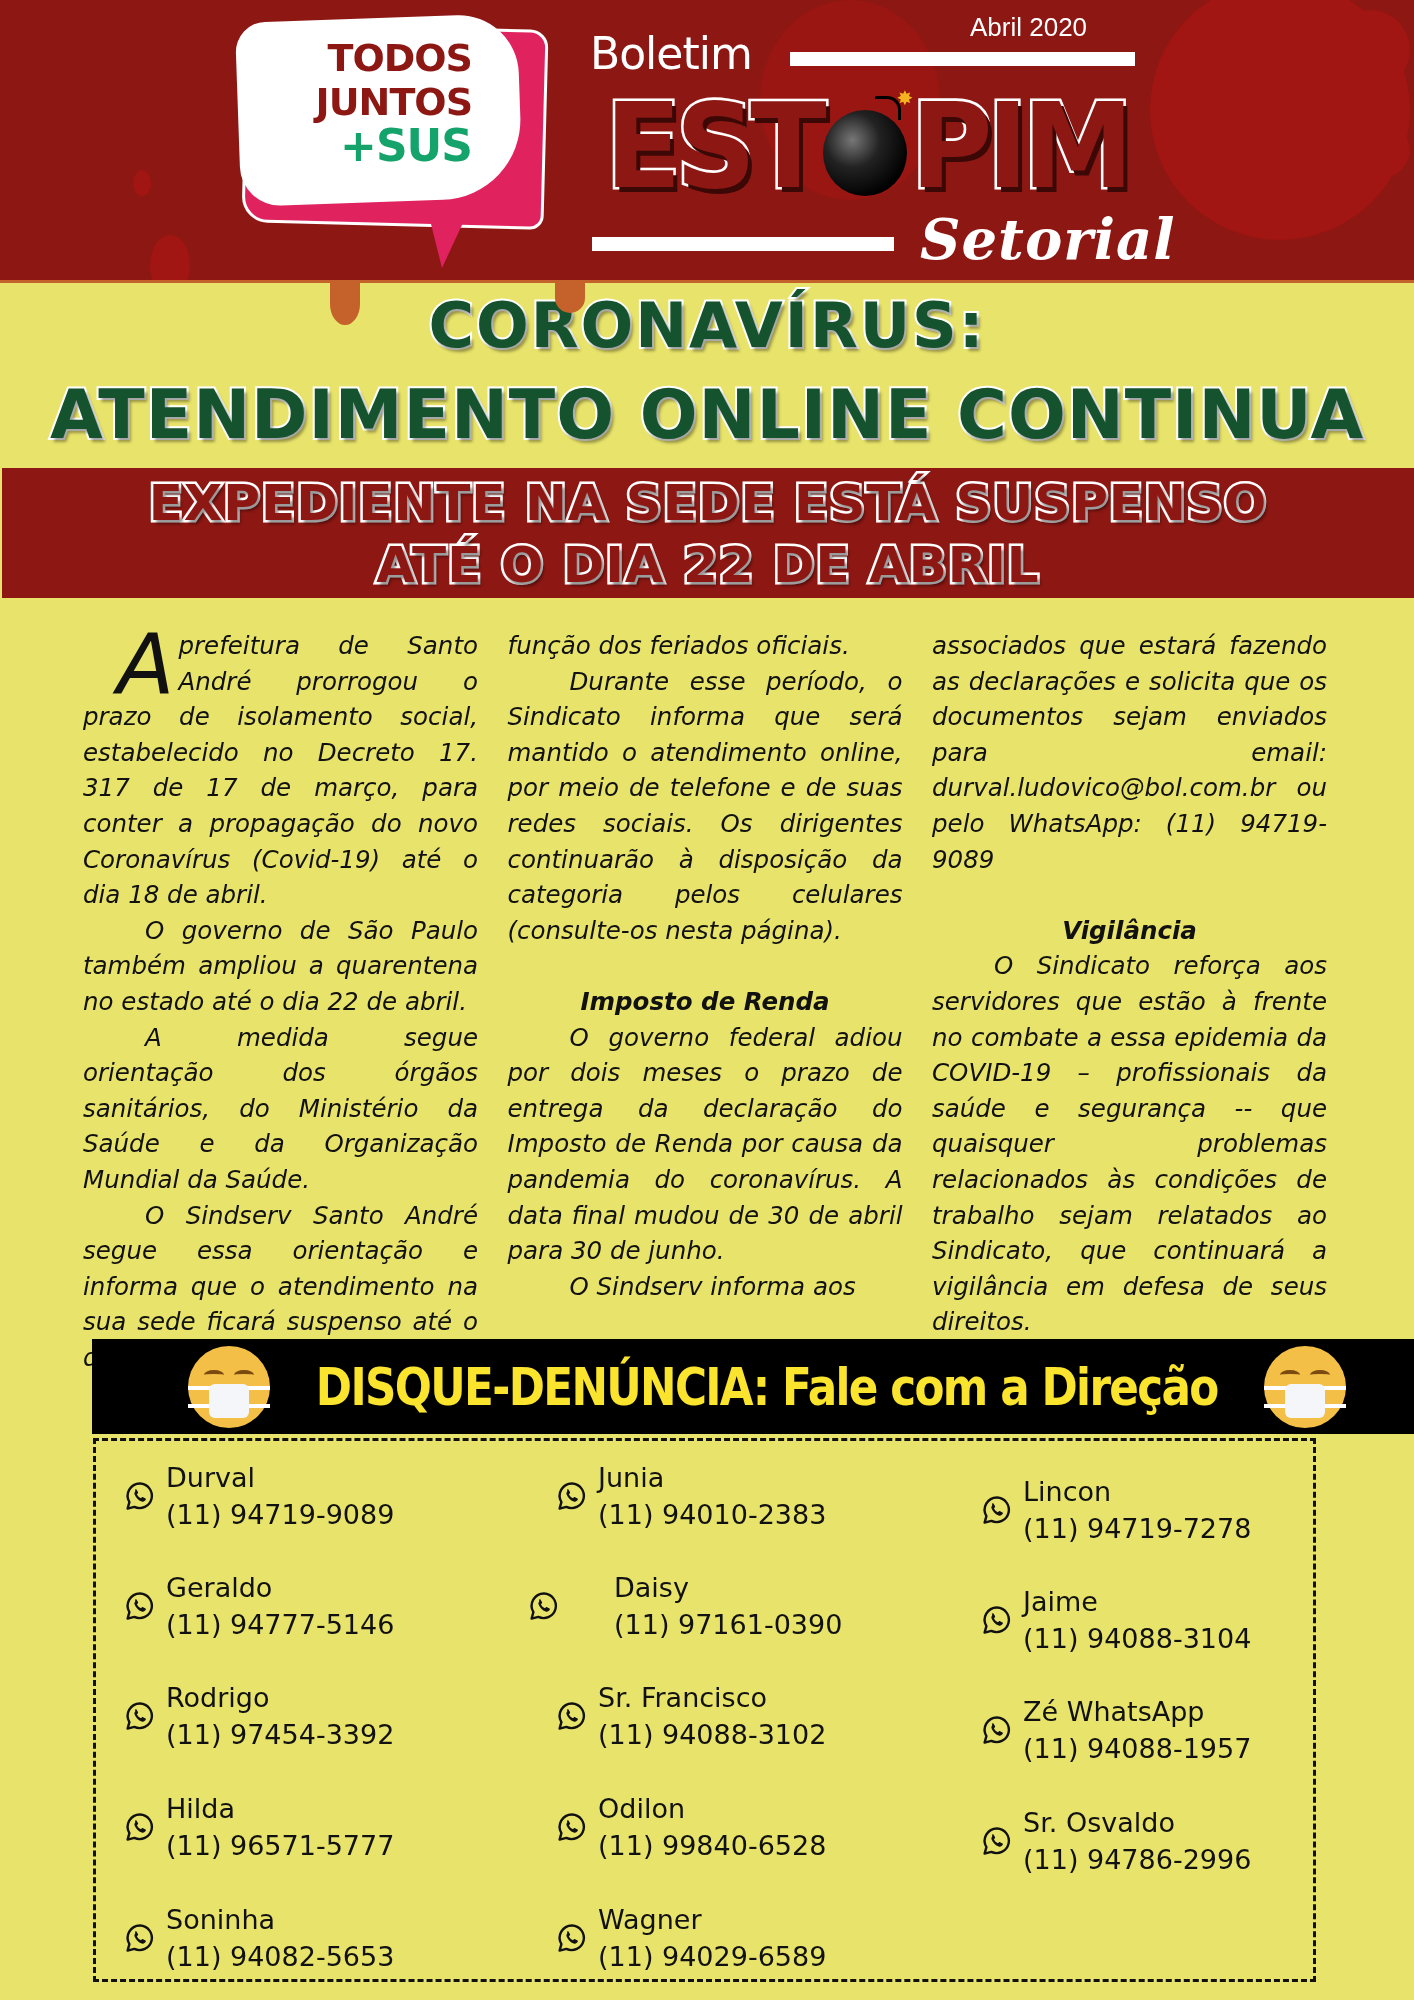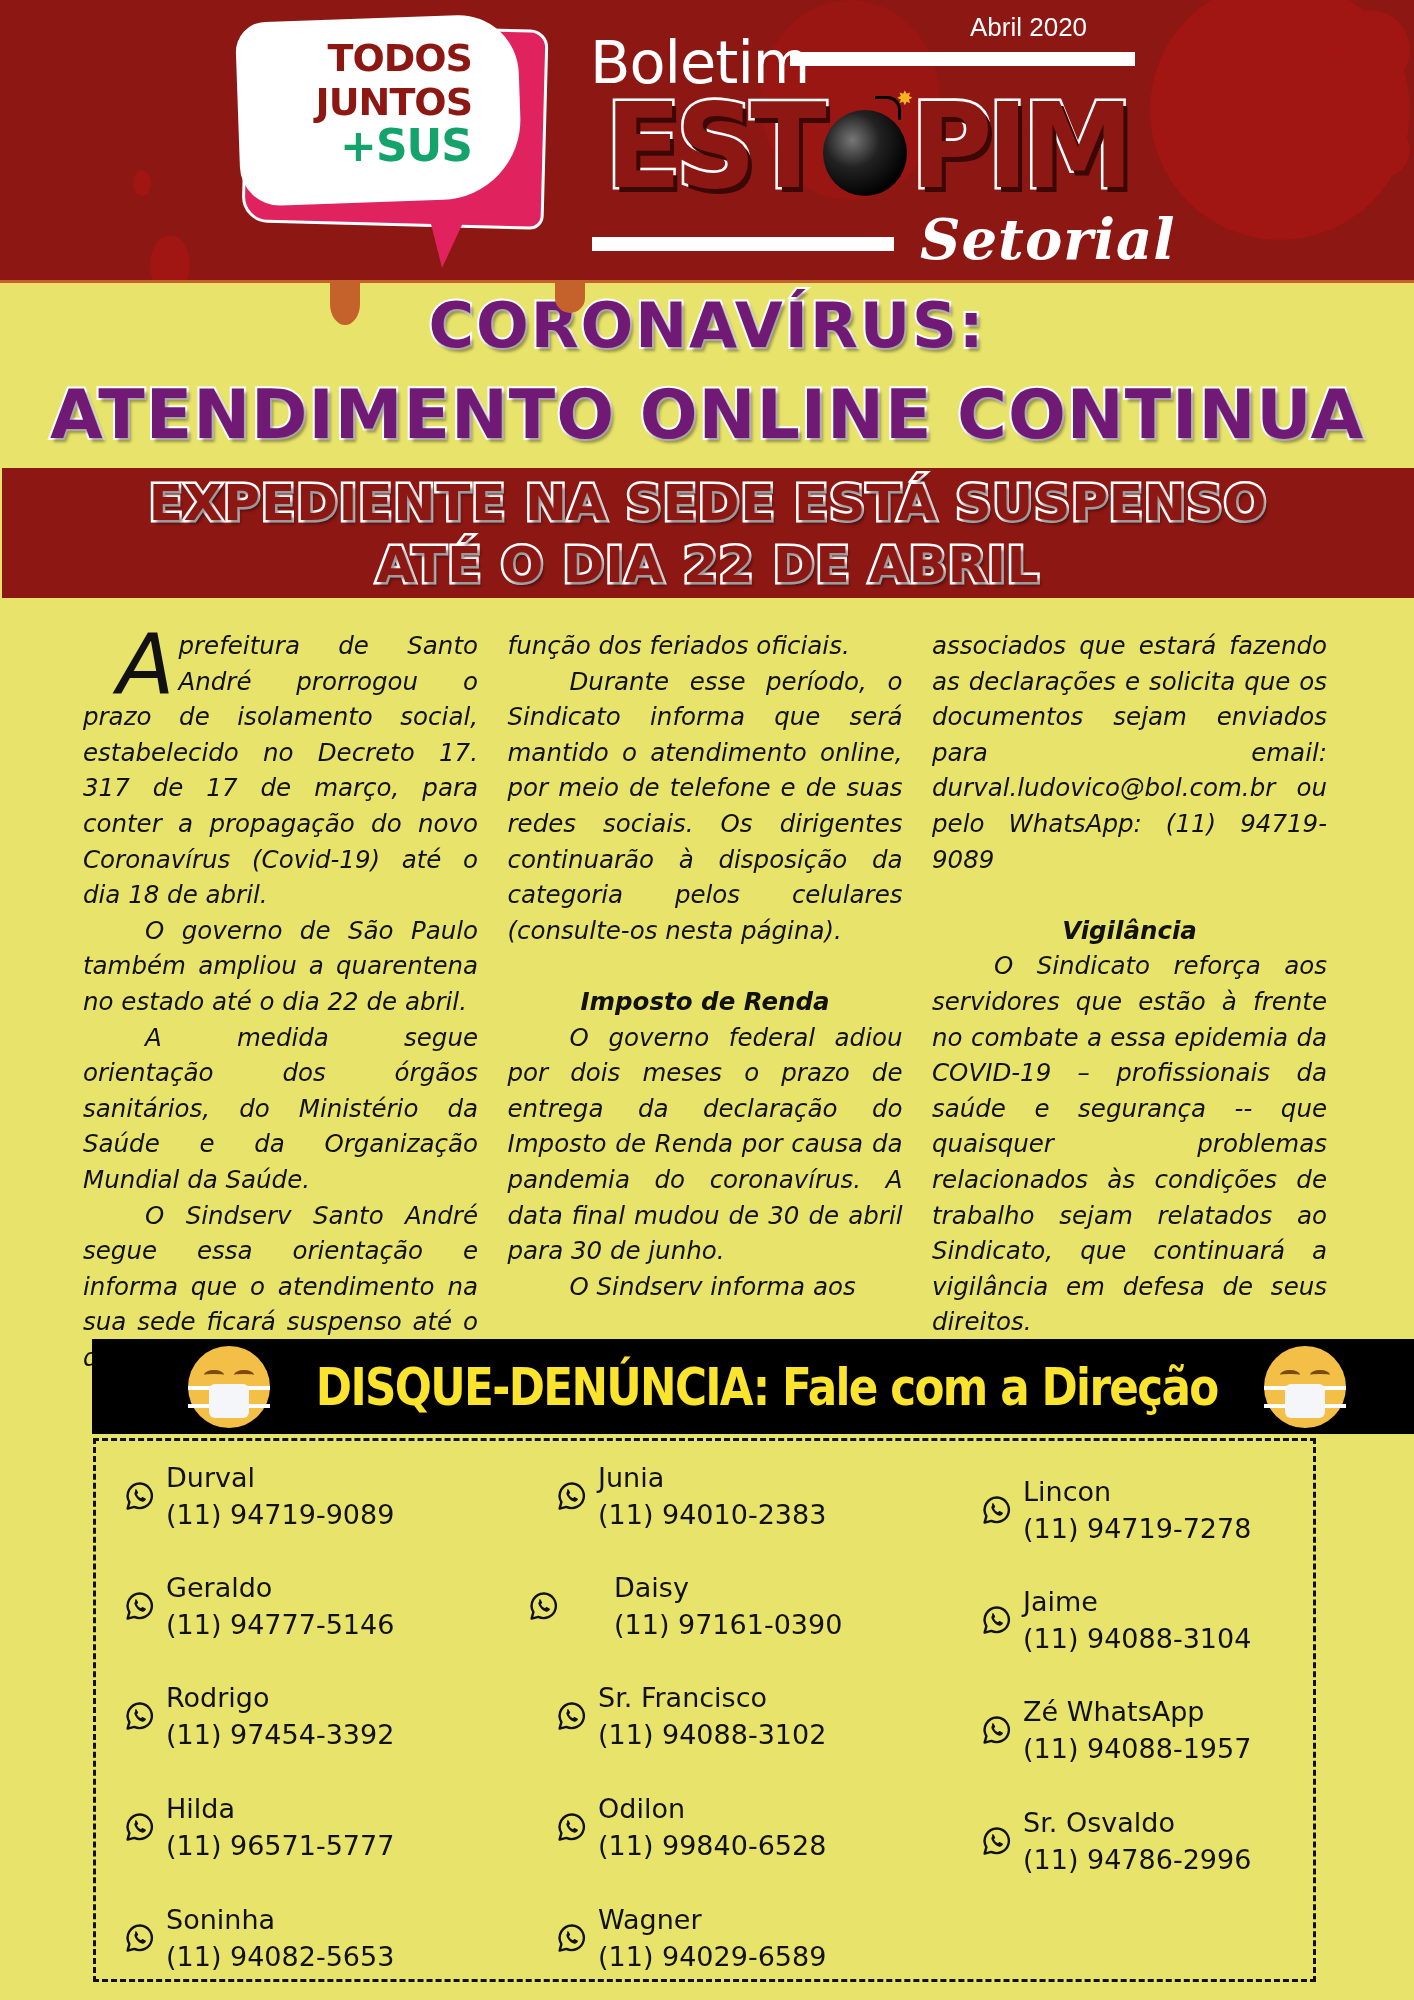--- a/index.html
+++ b/index.html
@@ -12,36 +12,36 @@
   .header-bottom-line { position: absolute; left: 0; top: 280px; width: 1414px; height: 3px; background: #c5612b; }
 
   .bubble-wrap { position: absolute; left: 232px; top: 14px; width: 320px; height: 252px; }
   .bubble-pink { position: absolute; left: 12px; top: 12px; width: 302px; height: 200px; background: #e0225f; border: 3px solid #fff; border-radius: 38px 18px 14px 26px; transform: rotate(1.5deg); }
   .bubble-tail { position: absolute; left: 196px; top: 198px; width: 0; height: 0; border-left: 14px solid transparent; border-right: 26px solid transparent; border-top: 56px solid #e0225f; }
   .bubble-white { position: absolute; left: 6px; top: 4px; width: 282px; height: 184px; background: #fff; border-radius: 30px 60px 80px 40px; transform: rotate(-2deg); }
   .bubble-text { position: absolute; left: 30px; top: 22px; width: 210px; text-align: right; font-family: "DejaVu Sans", sans-serif; font-weight: bold; line-height: 44px; }
   .bubble-line { display: block; font-size: 38px; color: #8d1713; letter-spacing: -1px; }
   .bubble-line.green { color: #14a36a; font-size: 44px; }
 
-  .boletim { position: absolute; left: 590px; top: 28px; font-family: "DejaVu Sans", sans-serif; font-size: 59px; color: #fff; letter-spacing: -1px; }
+  .boletim { position: absolute; left: 590px; top: 28px; font-family: "DejaVu Sans", sans-serif; font-size: 44px; color: #fff; letter-spacing: -1px; }
   .date { position: absolute; left: 970px; top: 12px; font-family: "Liberation Sans", sans-serif; font-size: 26px; color: #fff; }
   .bar-top { position: absolute; left: 790px; top: 52px; width: 345px; height: 14px; background: #fff; }
   .bar-bottom { position: absolute; left: 592px; top: 237px; width: 302px; height: 14px; background: #fff; }
   .estopim { position: absolute; left: 605px; top: 86px; height: 120px; display: flex; align-items: center; }
   .estopim-letters { font-family: "DejaVu Sans", sans-serif; font-weight: bold; font-size: 112px; color: #8d1713; letter-spacing: -6px; -webkit-text-stroke: 5px #fff; paint-order: stroke fill; line-height: 1; text-shadow: 4px 5px 0 #3b0806; transform: scaleY(1.05); }
   .bomb { width: 86px; height: 100px; position: relative; margin: 0 2px; }
   .bomb-ball { position: absolute; left: 0; top: 14px; width: 84px; height: 86px; border-radius: 50%; background: radial-gradient(circle at 35% 35%, #777 0%, #222 35%, #000 75%); }
   .bomb-fuse { position: absolute; left: 52px; top: 0; width: 26px; height: 24px; border-top: 3px solid #000; border-right: 3px solid #000; border-radius: 0 14px 0 0; }
   .bomb-spark { position: absolute; left: 74px; top: -10px; color: #f3b41f; font-size: 20px; }
   .setorial { position: absolute; left: 920px; top: 206px; font-family: "DejaVu Serif", serif; font-style: italic; font-weight: bold; font-size: 56px; color: #fff; letter-spacing: 1px; }
 
   
   .headline { position: absolute; left: 0; top: 283px; width: 1414px; height: 185px; text-align: center; }
   .drip { position: absolute; width: 30px; height: 42px; border-radius: 0 0 50% 50%; background: #c5612b; top: 0; }
-  .headline-line { display: block; font-family: "DejaVu Sans", sans-serif; font-weight: bold; color: #701a75; -webkit-text-stroke: 4px #fff; paint-order: stroke fill; text-shadow: 3px 4px 3px rgba(0,0,0,0.35); line-height: 1; }
+  .headline-line { display: block; font-family: "DejaVu Sans", sans-serif; font-weight: bold; color: #14532d; -webkit-text-stroke: 4px #fff; paint-order: stroke fill; text-shadow: 3px 4px 3px rgba(0,0,0,0.35); line-height: 1; }
   .headline-line.l1 { font-size: 62px; margin-top: 12px; letter-spacing: 2px; }
   .headline-line.l2 { font-size: 68px; margin-top: 24px; letter-spacing: 1px; }
 
   .redband { position: absolute; left: 2px; top: 468px; width: 1412px; height: 130px; background: #8d1713; text-align: center; }
   .redband-line { display: block; font-family: "DejaVu Sans", sans-serif; font-weight: bold; color: #8d1713; -webkit-text-stroke: 5px #fff; paint-order: stroke fill; text-shadow: 3px 4px 3px rgba(0,0,0,0.4); line-height: 1; }
   .redband-line.l1 { font-size: 50px; margin-top: 10px; letter-spacing: 1px; }
   .redband-line.l2 { font-size: 50px; margin-top: 12px; letter-spacing: 1px; }
 
   
   .columns { position: absolute; left: 83px; top: 628px; width: 1244px; height: 680px; display: flex; justify-content: space-between; }

